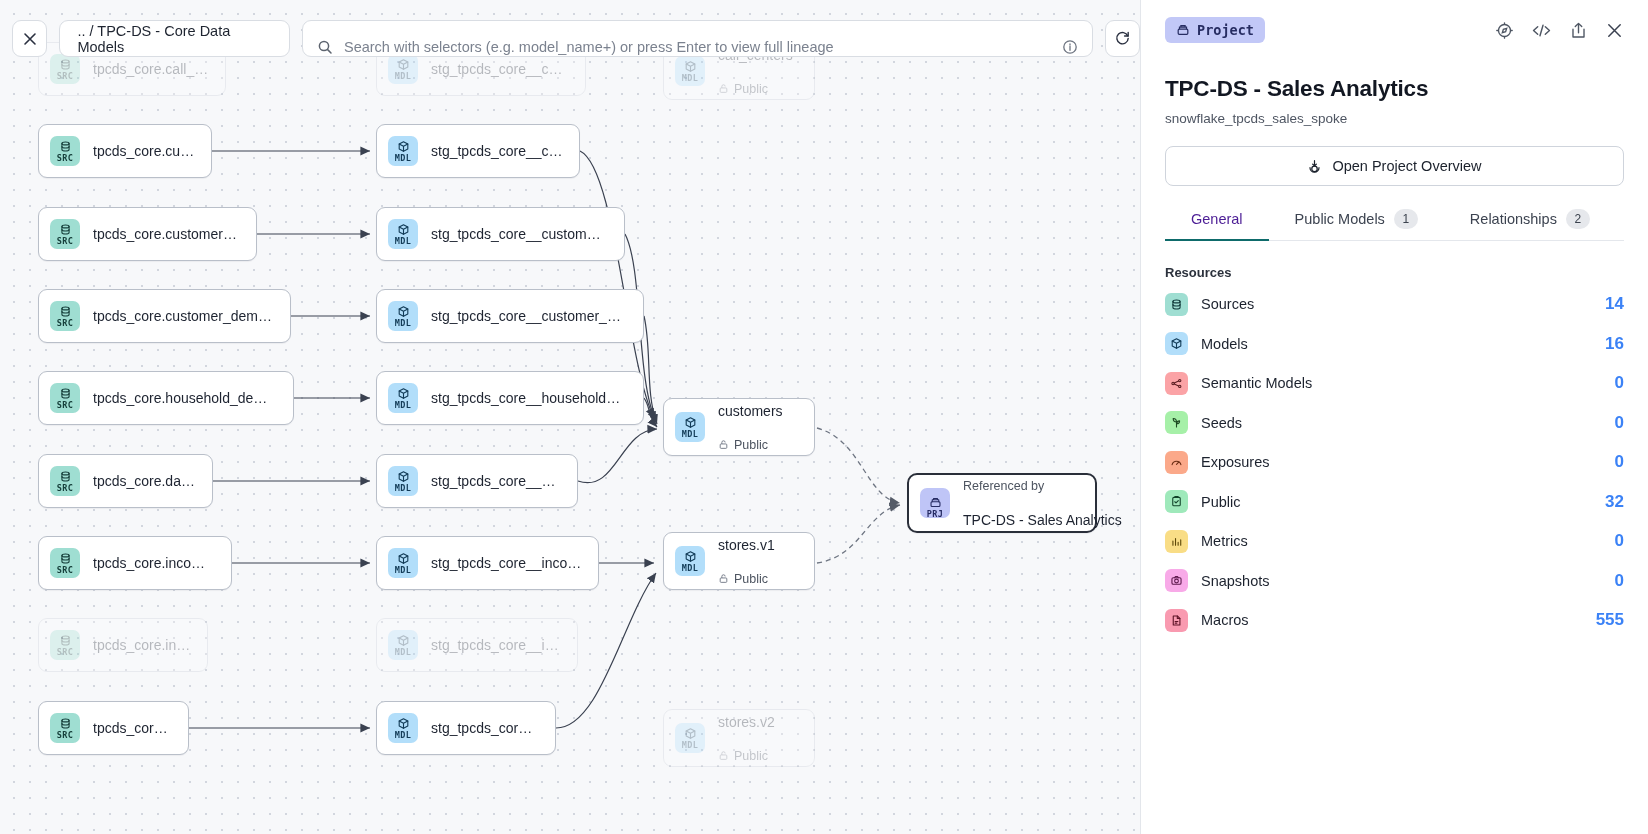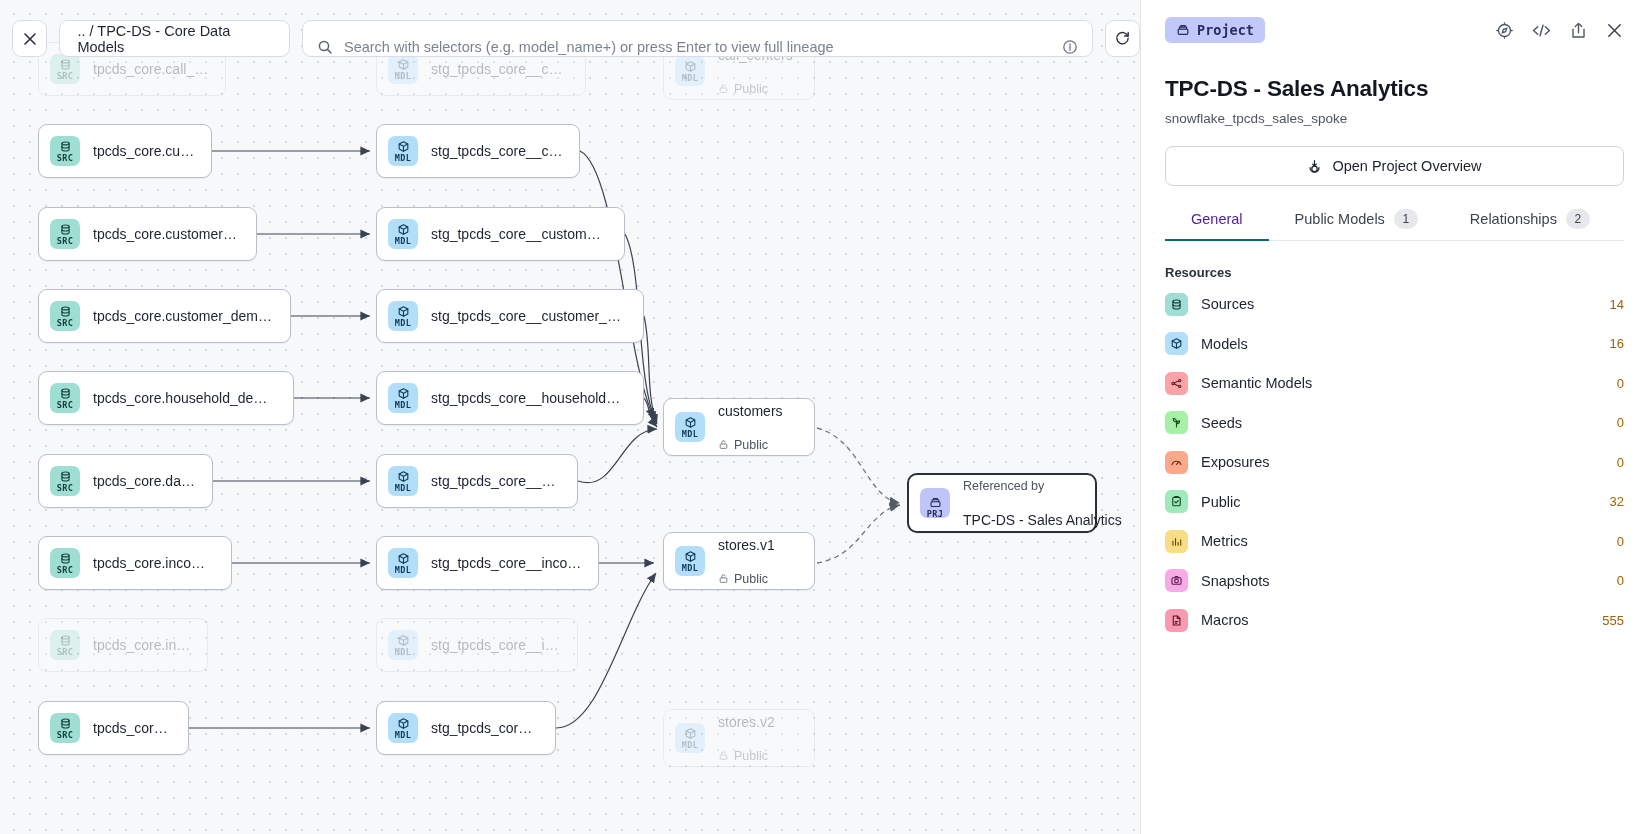--- a/index.html
+++ b/index.html
@@ -106,21 +106,21 @@
     background: #e6e8ec; color: #3b424e; border-radius: 11px; min-width: 24px; height: 20px;
     display: inline-flex; align-items: center; justify-content: center; font-size: 12px; padding: 0 7px;
   }
   .sec-title { font-size: 13px; font-weight: 700; color: #2b313c; margin-top: 24px; }
   .res-row { display: flex; align-items: center; height: 30.5px; margin-top: 9px; }
   .res-ico {
     width: 23px; height: 23px; border-radius: 6px; flex: 0 0 23px;
     display: flex; align-items: center; justify-content: center; color: #2b3340;
   }
   .res-name { font-size: 14.5px; color: #1c222e; margin-left: 13px; }
-  .res-val { margin-left: auto; font-size: 13px; color: #a16207; font-weight: 400; }
+  .res-val { margin-left: auto; font-size: 17px; color: #3b82f6; font-weight: 700; }
 </style>
 </head>
 <body>
 
 <div id="app">
 
   <div class="canvas-pane">
 
     <svg class="edges">
       <defs>

